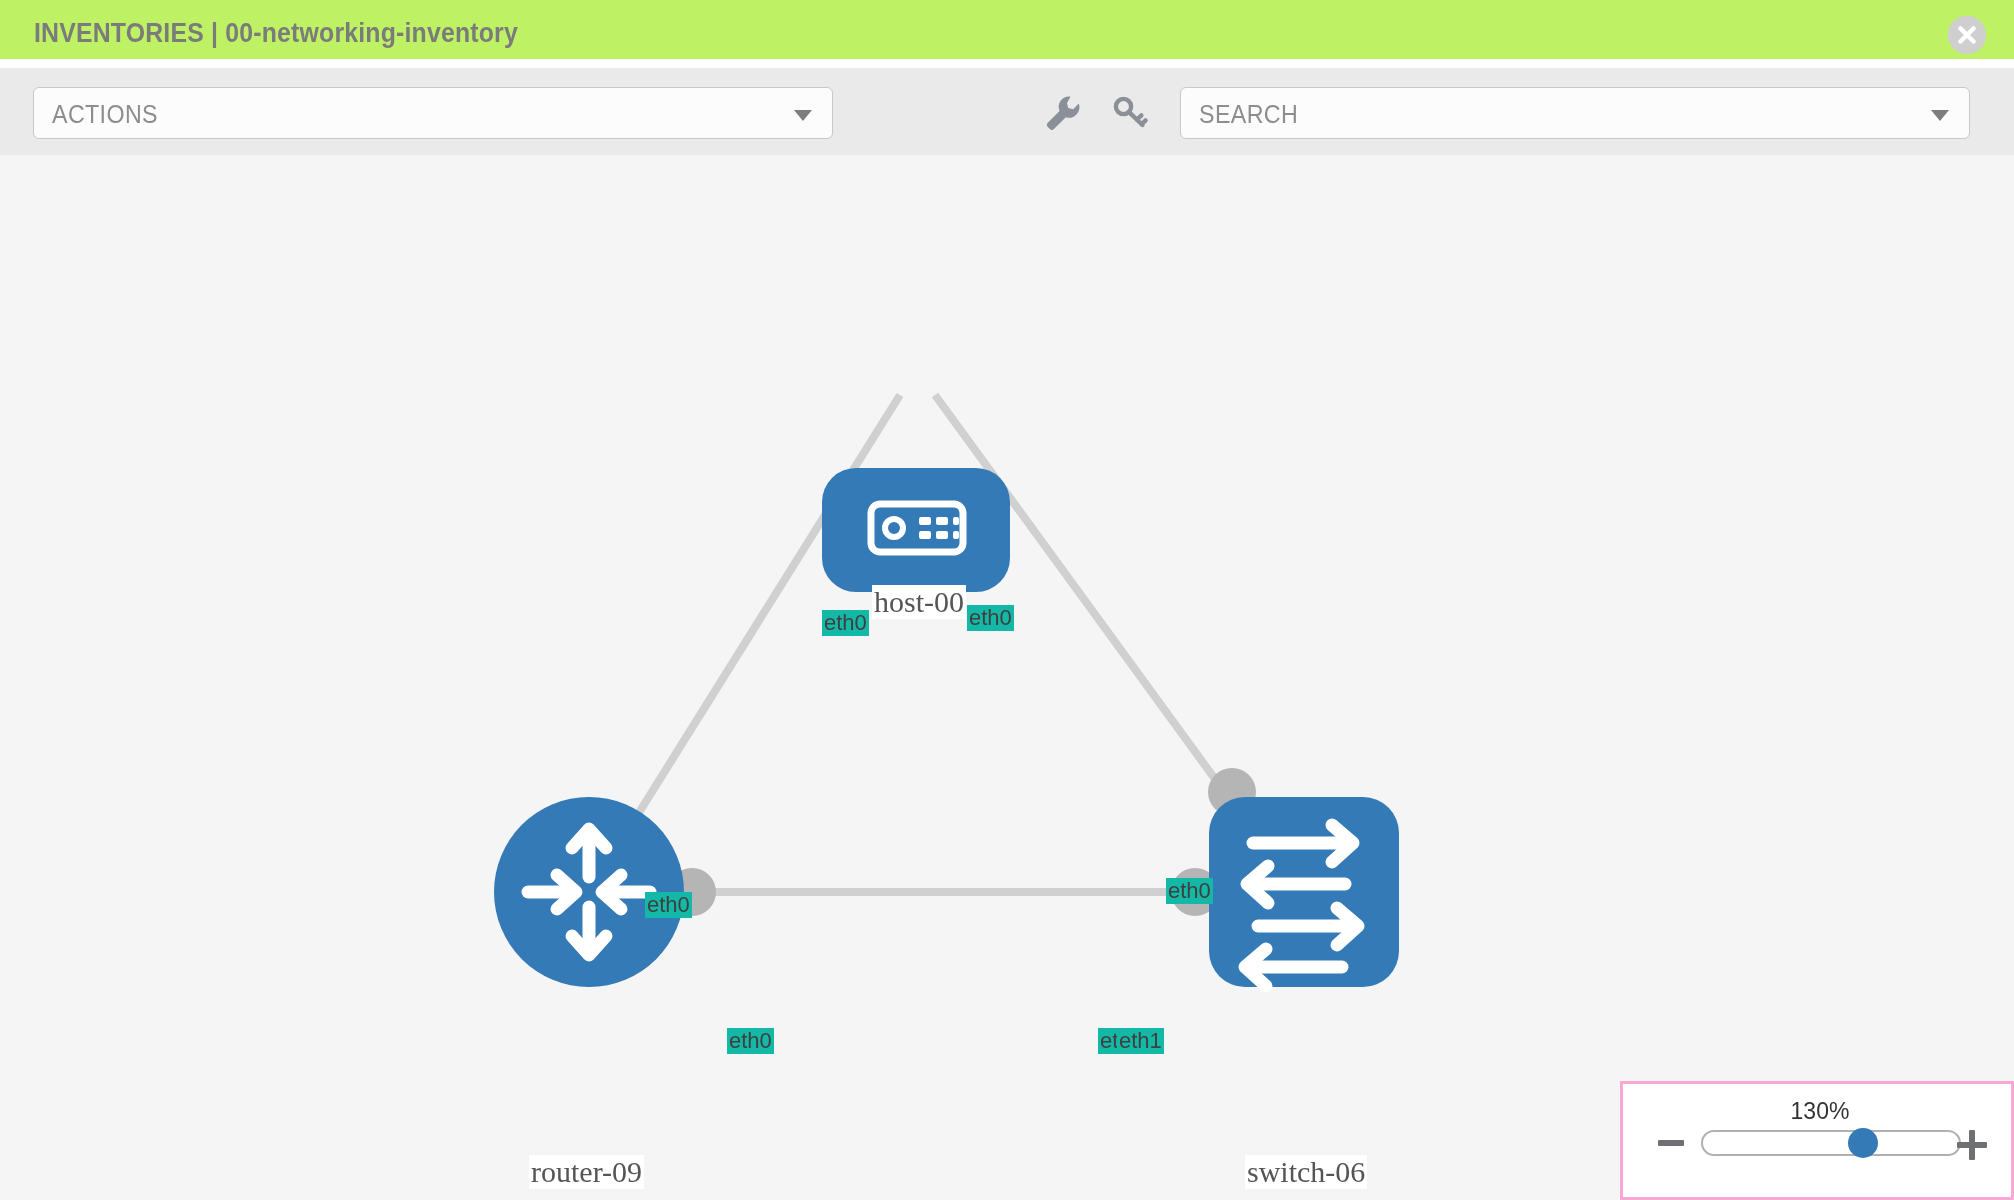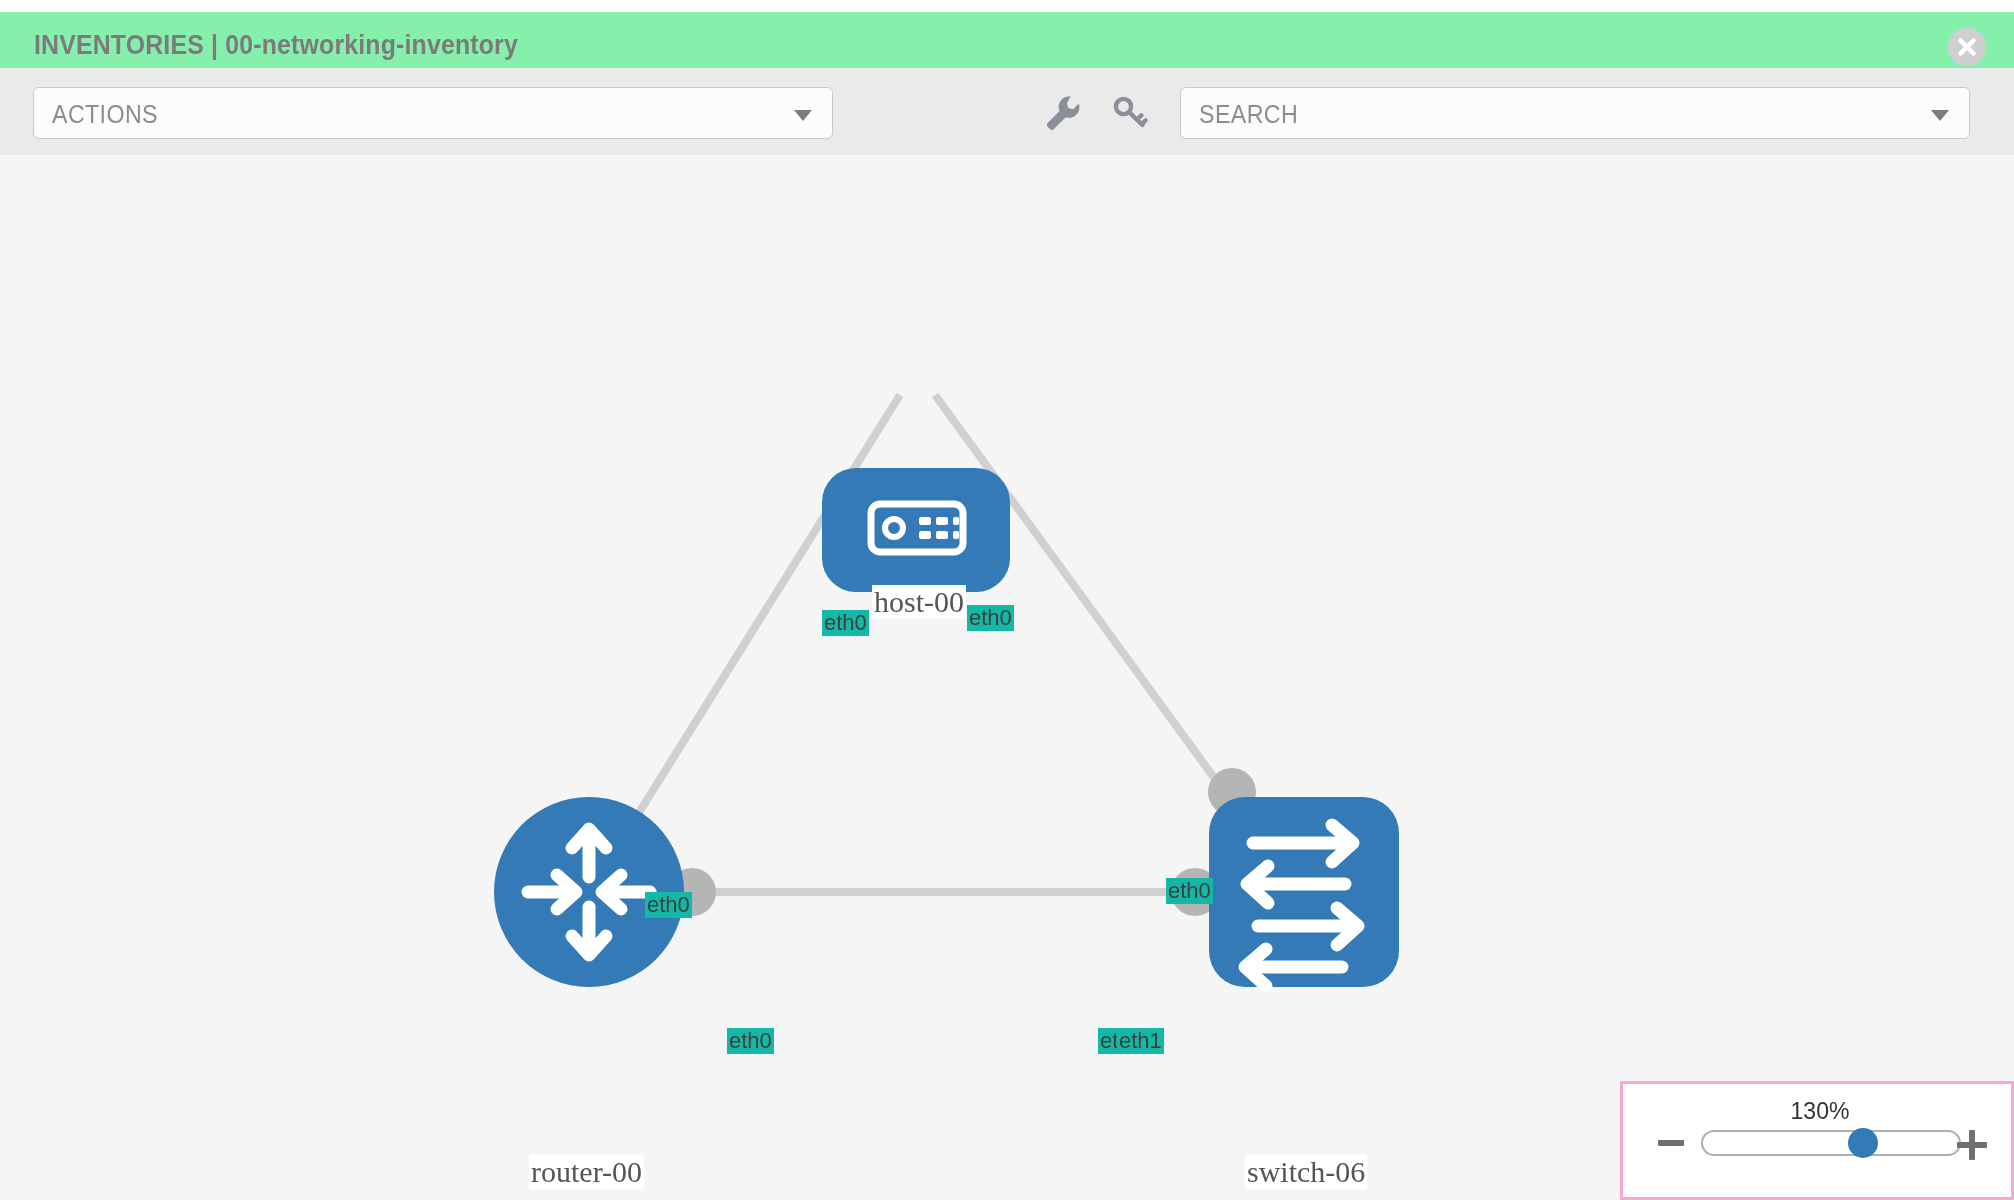--- a/index.html
+++ b/index.html
@@ -11,24 +11,24 @@
     width: 2014px;
     height: 1200px;
     font-family: "Liberation Sans", sans-serif;
     overflow: hidden;
     position: relative;
   }
 
   
   .header {
     position: absolute;
-    left: 0; top: 12px;
+    left: 0; top: 0;
     width: 2014px;
     height: 59px;
-    background: #86efac;
+    background: #bef264;
     box-sizing: border-box;
   }
   .header-title {
     position: absolute;
     left: 34px;
     top: 18px;
     font-size: 27px;
     font-weight: bold;
     color: #7b7b7b;
     letter-spacing: 0.2px;
@@ -339,21 +339,21 @@
         <path d="M1268 711 L1247 729 L1268 748"></path>
         <path d="M1258 771 L1355 771"></path>
         <path d="M1337 753 L1358 771 L1337 790"></path>
         <path d="M1342 812 L1248 812"></path>
         <path d="M1266 794 L1245 812 L1266 831"></path>
       </g>
     </g>
   </svg>
 
   <div class="node-label" style="left:872px; top:430px;">host-00</div>
-  <div class="node-label" style="left:529px; top:1000px;">router-00</div>
+  <div class="node-label" style="left:529px; top:1000px;">router-09</div>
   <div class="node-label" style="left:1245px; top:1000px;">switch-06</div>
 
   <div class="iface-label" style="left:822px; top:455px;">eth0</div>
   <div class="iface-label" style="left:967px; top:450px;">eth0</div>
   <div class="iface-label" style="left:645px; top:737px;">eth0</div>
   <div class="iface-label" style="left:1166px; top:723px;">eth0</div>
   <div class="iface-label" style="left:727px; top:873px;">eth0</div>
   <div class="iface-label" style="left:1098px; top:873px;">eth</div>
   <div class="iface-label" style="left:1117px; top:873px;">eth1</div>
 </div>

